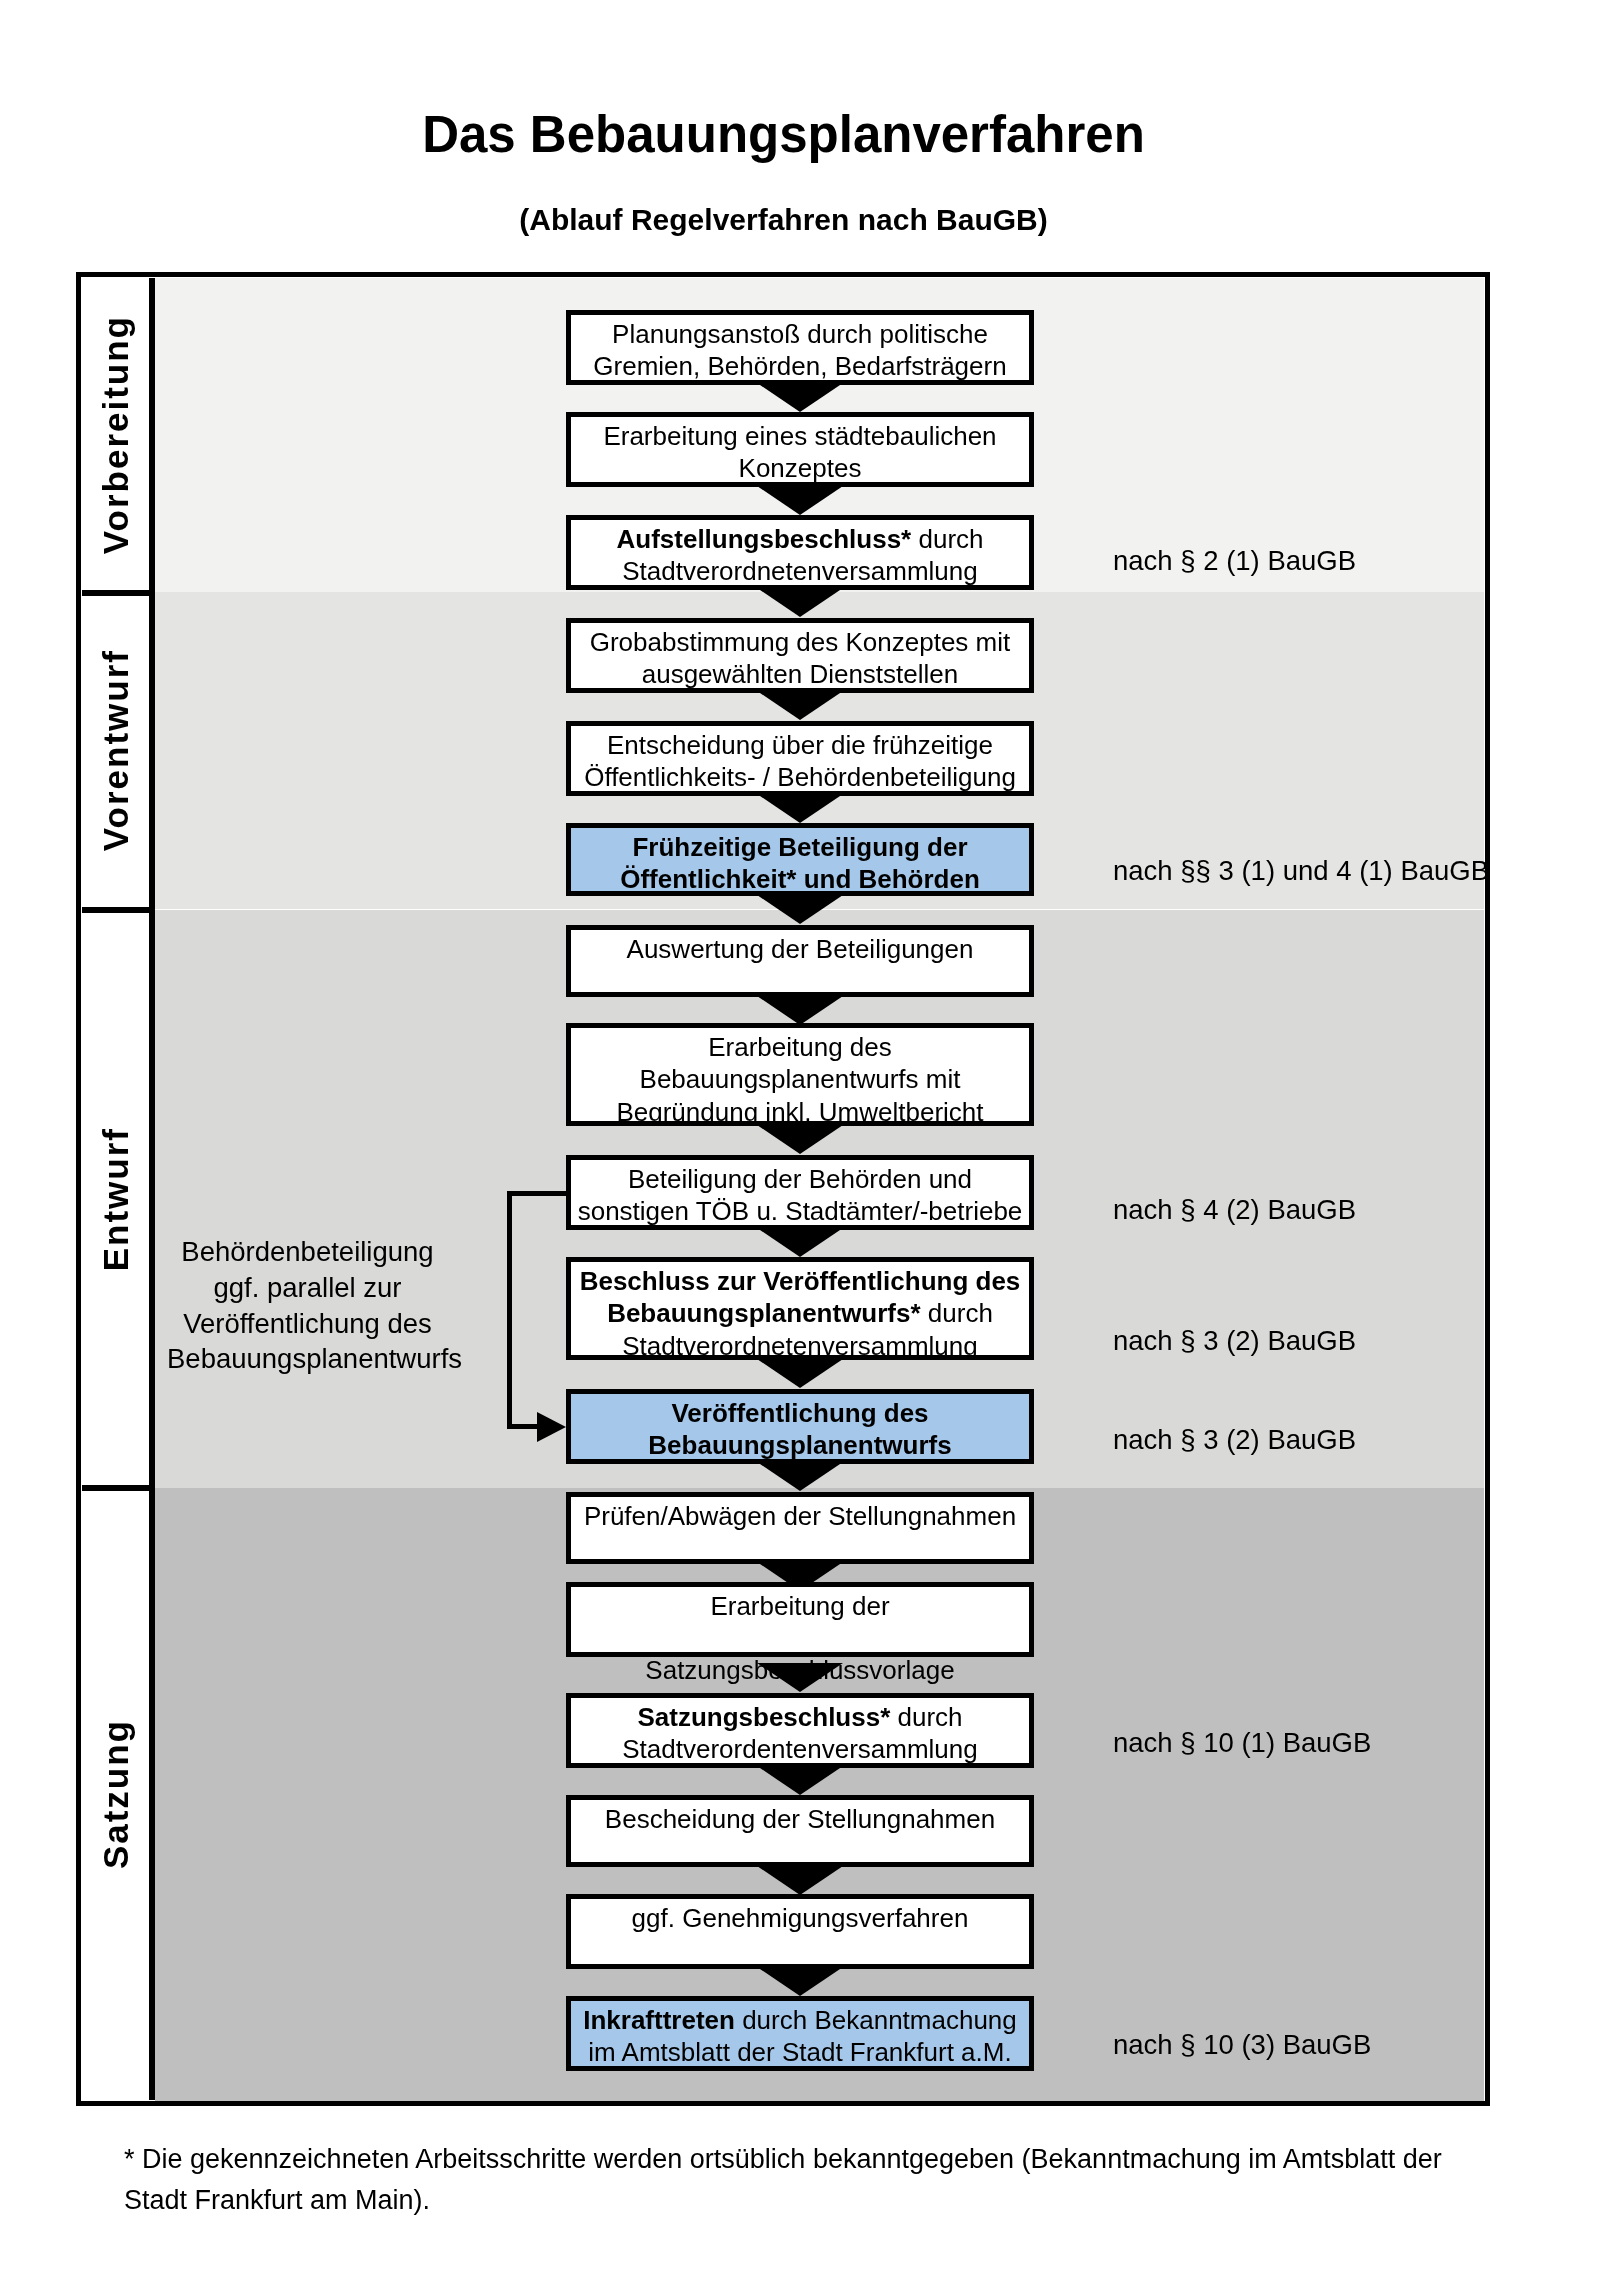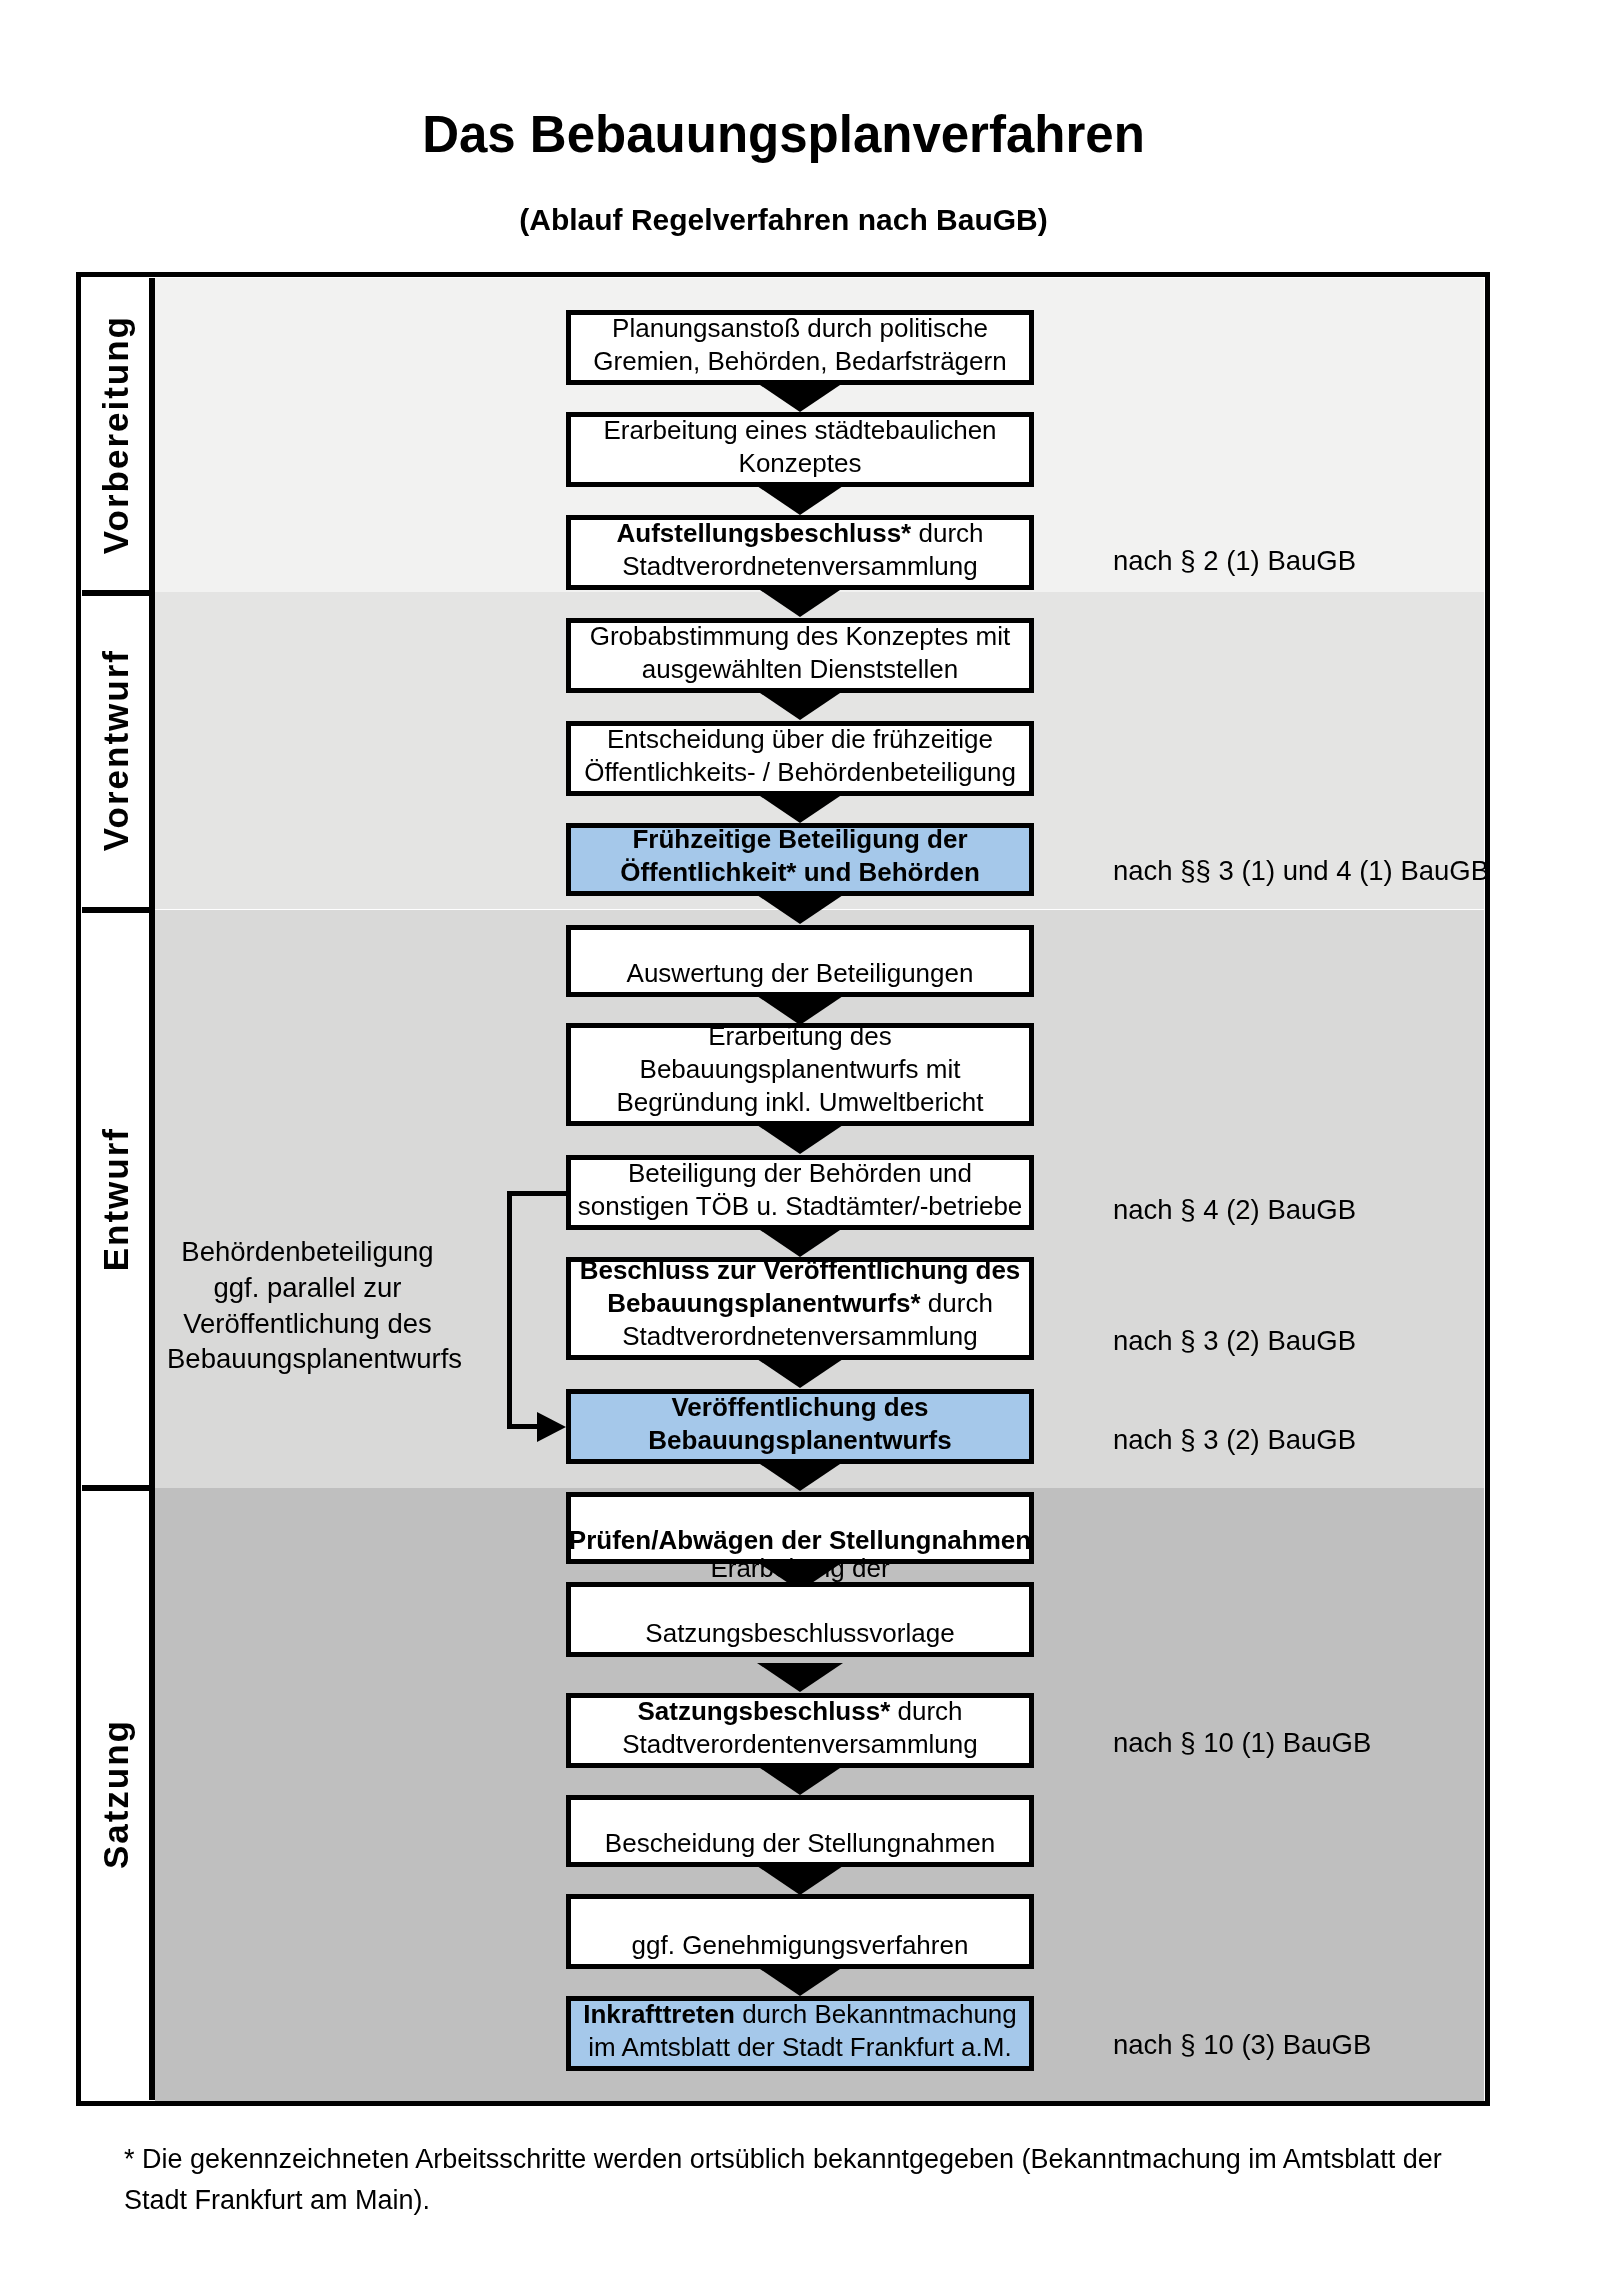--- a/index.html
+++ b/index.html
@@ -25,31 +25,31 @@
   #lab2{top:592px;height:317px;}
   #lab3{top:910px;height:578px;}
   #lab4{top:1488px;height:613px;}
   .vtext{writing-mode:vertical-rl;transform:rotate(180deg);
          font-size:35px;font-weight:bold;letter-spacing:2px;white-space:nowrap;}
   .colborder{position:absolute;left:149px;top:278px;width:5.9px;height:1822px;background:#000;z-index:3;}
   .sep{position:absolute;left:82px;width:73px;height:5.9px;background:#000;z-index:3;}
   #sep1{top:590px;} #sep2{top:907px;} #sep3{top:1485px;}
   
   .box{position:absolute;left:566px;width:468px;background:#fff;border:5.2px solid #000;
-       box-sizing:border-box;display:flex;flex-direction:column;justify-content:flex-end;
+       box-sizing:border-box;display:flex;flex-direction:column;justify-content:flex-start;
        align-items:center;text-align:center;font-size:26px;line-height:1.26;z-index:10;
        padding:2.6px 3.9px;}
   .line{white-space:nowrap;}
   .b{font-weight:bold;}
   .blue{background:#a5c8ea;}
   .allbold{font-weight:bold;}
   #b1{top:310px;height:75px;}  #b2{top:412px;height:75px;}  #b3{top:515px;height:75px;}
   #b4{top:618px;height:75px;}  #b5{top:721px;height:75px;} #b6{top:823px;height:73px;}
   #b7{top:925px;height:72px;} #b8{top:1023px;height:103px;} #b9{top:1155px;height:75px;}
-  #b10{top:1257px;height:103px;}#b11{top:1389px;height:75px;}#b12{top:1492px;height:72px;font-weight:bold;}
+  #b10{top:1257px;height:103px;}#b11{top:1389px;height:75px;}#b12{top:1492px;height:72px;}
   #b13{top:1582px;height:75px;gap:32px;}#b14{top:1693px;height:75px;}#b15{top:1795px;height:72px;}
   #b16{top:1894px;height:75px;}#b17{top:1996px;height:75px;}
   
   .arr{position:absolute;left:757px;width:0;height:0;z-index:9;
        border-left:43px solid transparent;border-right:43px solid transparent;
        border-top:29px solid #000;}
   #ar1{top:383px;} #ar2{top:486px;} #ar3{top:588px;} #ar4{top:691px;} #ar5{top:794px;}
   #ar6{top:895px;} #ar7{top:996px;} #ar8{top:1125px;} #ar9{top:1228px;} #ar10{top:1359px;}
   #ar11{top:1462px;} #ar12{top:1562px;} #ar13{top:1663px;} #ar14{top:1766px;} #ar15{top:1866px;}
   #ar16{top:1967px;}

